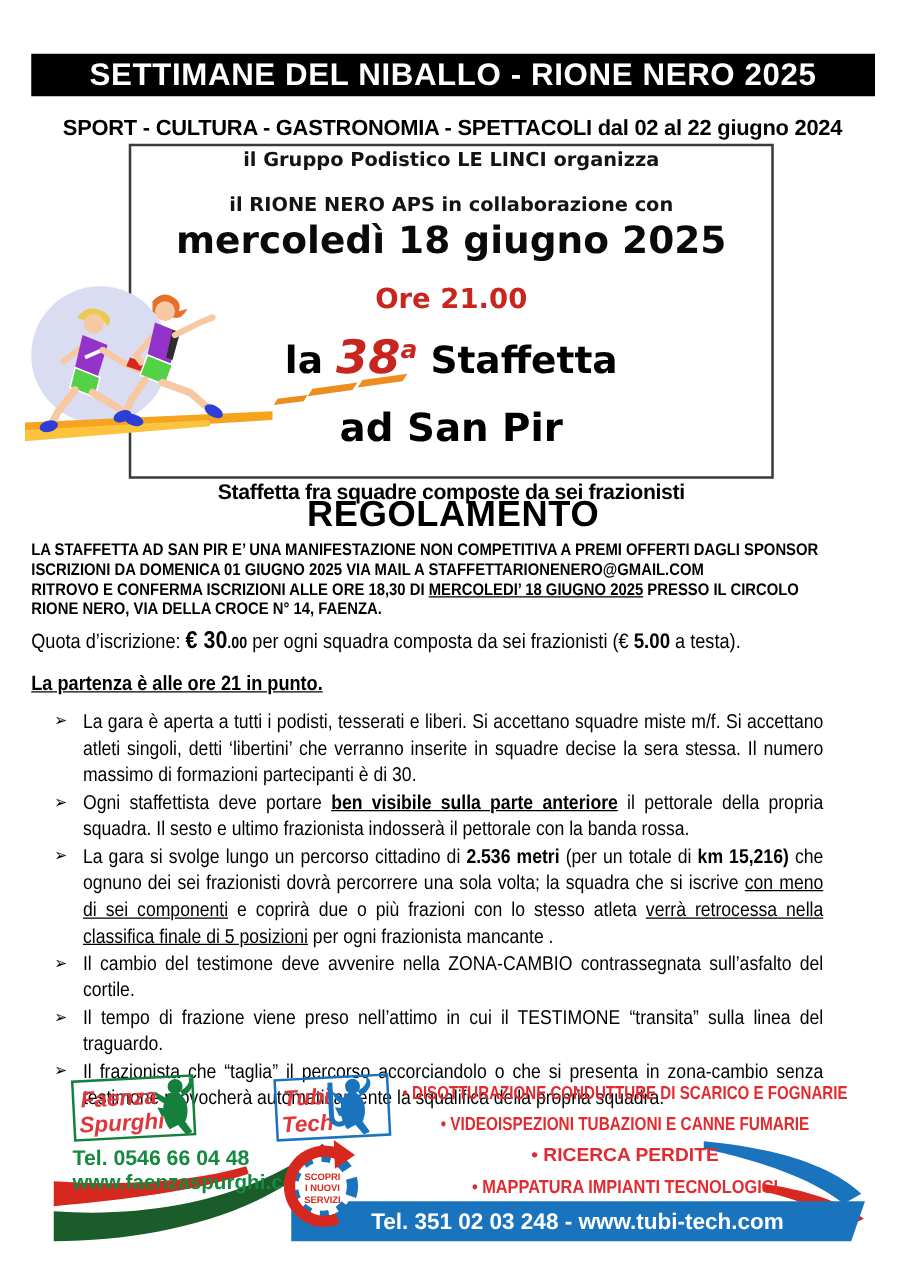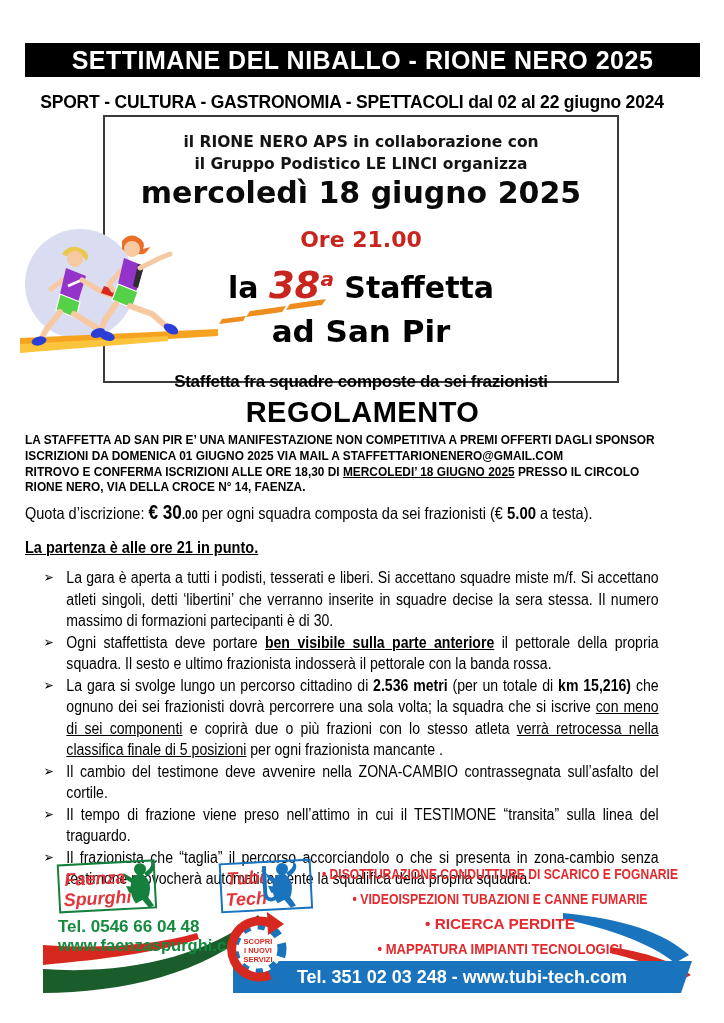--- a/index.html
+++ b/index.html
@@ -1,32 +1,32 @@
 <!DOCTYPE html>
 <html><head>
 <meta charset="utf-8">
 <style>
   html,body{margin:0;padding:0;background:#e8e8e8;}
   .page{position:relative;width:724px;height:1023px;background:#ffffff;font-family:"Liberation Sans",sans-serif;color:#000;overflow:hidden;margin:0 auto;}
 
   
   .header-bar{position:absolute;left:25px;top:43px;width:675px;height:34px;background:#000;display:flex;align-items:center;justify-content:center;}
   .header-title{color:#fff;font-weight:bold;font-size:25px;letter-spacing:.5px;white-space:nowrap;}
-  .header-subtitle{position:absolute;left:8px;top:92px;width:688px;text-align:center;font-weight:bold;font-size:17.5px;letter-spacing:-.2px;white-space:nowrap;}
+  .header-subtitle{position:absolute;left:18px;top:92px;width:688px;text-align:center;font-weight:bold;font-size:17.5px;letter-spacing:-.2px;white-space:nowrap;}
 
   
   .event-box{position:absolute;left:103px;top:115px;width:516px;height:268px;border:2px solid #3a3a3a;background:#fff;text-align:center;box-sizing:border-box;}
   .eb-org{font-family:"DejaVu Sans",sans-serif;font-weight:bold;font-size:15.5px;line-height:22px;color:#141414;}
   .eb-org.first{margin-top:14px;}
   .eb-date{font-family:"DejaVu Sans",sans-serif;font-weight:bold;font-size:30px;line-height:36px;margin-top:0;color:#0a0a0a;}
   .eb-time{font-family:"DejaVu Sans",sans-serif;font-weight:bold;font-size:22px;line-height:26px;margin-top:16px;color:#c9251f;}
   .eb-main{margin-top:13px;font-family:"DejaVu Sans",sans-serif;font-weight:bold;font-size:30px;line-height:40px;}
   .eb-num{color:#c9251f;font-style:italic;font-size:37px;}
   .eb-ord{color:#c9251f;font-style:italic;font-size:20px;position:relative;top:-12px;}
-  .eb-main2{margin-top:2px;font-family:"DejaVu Sans",sans-serif;font-weight:bold;font-size:31px;line-height:36px;}
+  .eb-main2{margin-top:14px;font-family:"DejaVu Sans",sans-serif;font-weight:bold;font-size:31px;line-height:36px;}
   .eb-note{margin-top:23px;font-weight:bold;font-size:17px;letter-spacing:-.3px;}
 
   .clipart{position:absolute;left:18px;top:226px;}
 
   
   .reg-heading{position:absolute;left:25px;top:396px;width:675px;text-align:center;font-weight:bold;font-size:29px;letter-spacing:.5px;}
   .condensed{transform:scaleX(.88);transform-origin:0 0;}
   .caps-para{position:absolute;left:25px;top:432px;width:725px;font-weight:bold;font-size:13.5px;line-height:15.8px;letter-spacing:0;}
   .caps-line{white-space:nowrap;}
   .u{text-decoration:underline;}
@@ -51,22 +51,22 @@
 <body>
 
 <div class="page">
 
   <div class="header-bar">
     <span class="header-title">SETTIMANE DEL NIBALLO -  RIONE NERO 2025</span>
   </div>
   <div class="header-subtitle">SPORT - CULTURA - GASTRONOMIA - SPETTACOLI dal 02 al 22 giugno 2024</div>
 
   <div class="event-box">
+    <div class="eb-org">il Gruppo Podistico LE LINCI organizza</div>
     <div class="eb-org first">il RIONE NERO APS in collaborazione con</div>
-    <div class="eb-org">il Gruppo Podistico LE LINCI organizza</div>
     <div class="eb-date">mercoledì 18 giugno 2025</div>
     <div class="eb-time">Ore 21.00</div>
     <div class="eb-main"><span>la</span> <span class="eb-num">38</span><span class="eb-ord">a</span> <span>Staffetta</span></div>
     <div class="eb-main2">ad San Pir</div>
     <div class="eb-note">Staffetta fra squadre composte da sei frazionisti</div>
   </div>
 
   <svg class="clipart" width="322" height="136" viewBox="0 0 322 136">
     <circle cx="62" cy="58" r="55" fill="#dadcf2"></circle>
 

